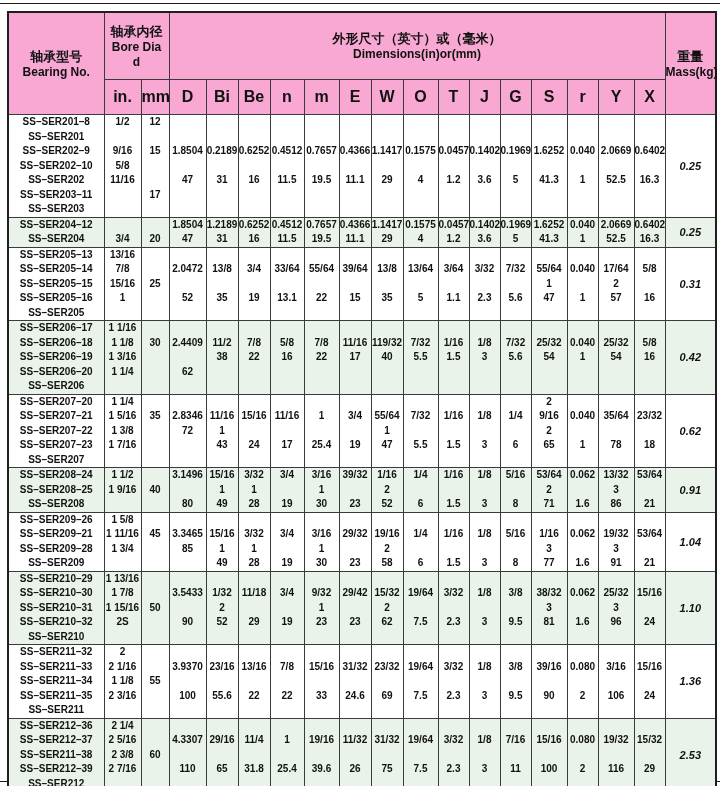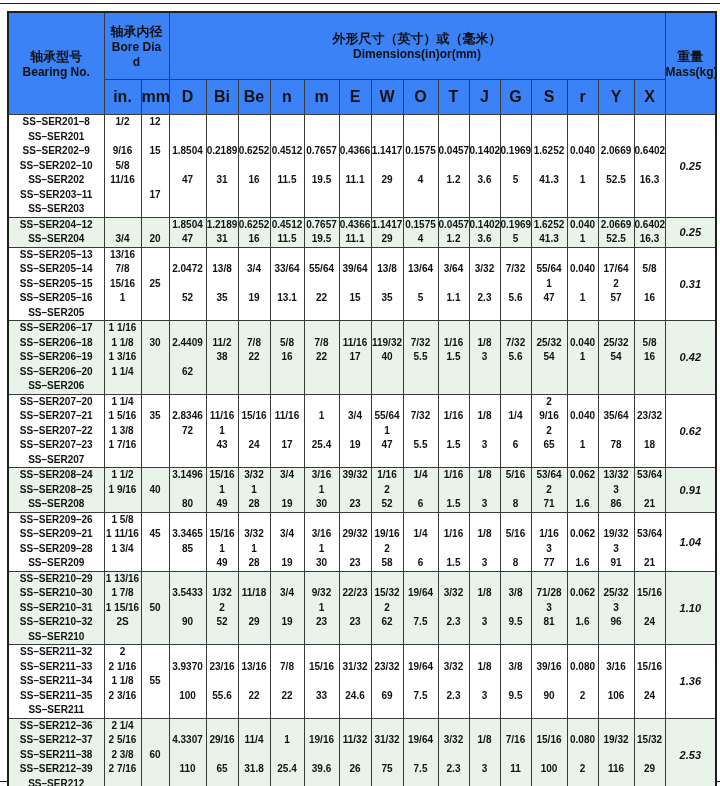--- a/index.html
+++ b/index.html
@@ -4,21 +4,21 @@
 <style>
   html,body{margin:0;padding:0;background:#ffffff;}
   #page{position:relative;width:720px;height:786px;background:#ffffff;overflow:hidden;
         font-family:"Liberation Sans",sans-serif;color:#111;}
   .rule{position:absolute;left:0;width:720px;height:1px;background:#1a1a1a;}
   #rule-top{top:3px;}
   #rule-bottom{top:781px;}
   table{position:absolute;left:7px;top:11px;width:706px;border-collapse:collapse;table-layout:fixed;
         border:2px solid #1f1f1f;}
   th,td{border:1px solid #3a3a3a;padding:0;background:#ffffff;}
-  thead th{background:#3b82f6;font-weight:bold;text-align:center;vertical-align:middle;}
+  thead th{background:#f9a8d4;font-weight:bold;text-align:center;vertical-align:middle;}
   .hzh{font-size:13px;line-height:17px;}
   .hen{font-size:12px;line-height:15px;font-weight:bold;}
   #h-row1 th{height:66px;}
   #h-row2 th{height:34px;font-size:16px;}
   tbody td{vertical-align:top;}
   tbody td.mass{vertical-align:middle;text-align:center;font-size:11px;font-weight:bold;font-style:italic;}
   .ln{height:14.5px;line-height:14.5px;font-size:10px;font-weight:bold;text-align:center;white-space:nowrap;}
   tr.shaded td{background:#e9f3e9;}
 </style>
 </head>
@@ -974,21 +974,21 @@
           </td>
           <td>
             <div class="ln"></div>
             <div class="ln">9/32</div>
             <div class="ln">1</div>
             <div class="ln">23</div>
             <div class="ln"></div>
           </td>
           <td>
             <div class="ln"></div>
-            <div class="ln">22/23</div>
+            <div class="ln">29/42</div>
             <div class="ln"></div>
             <div class="ln">23</div>
             <div class="ln"></div>
           </td>
           <td>
             <div class="ln"></div>
             <div class="ln">15/32</div>
             <div class="ln">2</div>
             <div class="ln">62</div>
             <div class="ln"></div>
@@ -1016,21 +1016,21 @@
           </td>
           <td>
             <div class="ln"></div>
             <div class="ln">3/8</div>
             <div class="ln"></div>
             <div class="ln">9.5</div>
             <div class="ln"></div>
           </td>
           <td>
             <div class="ln"></div>
-            <div class="ln">71/28</div>
+            <div class="ln">38/32</div>
             <div class="ln">3</div>
             <div class="ln">81</div>
             <div class="ln"></div>
           </td>
           <td>
             <div class="ln"></div>
             <div class="ln">0.062</div>
             <div class="ln"></div>
             <div class="ln">1.6</div>
             <div class="ln"></div>

